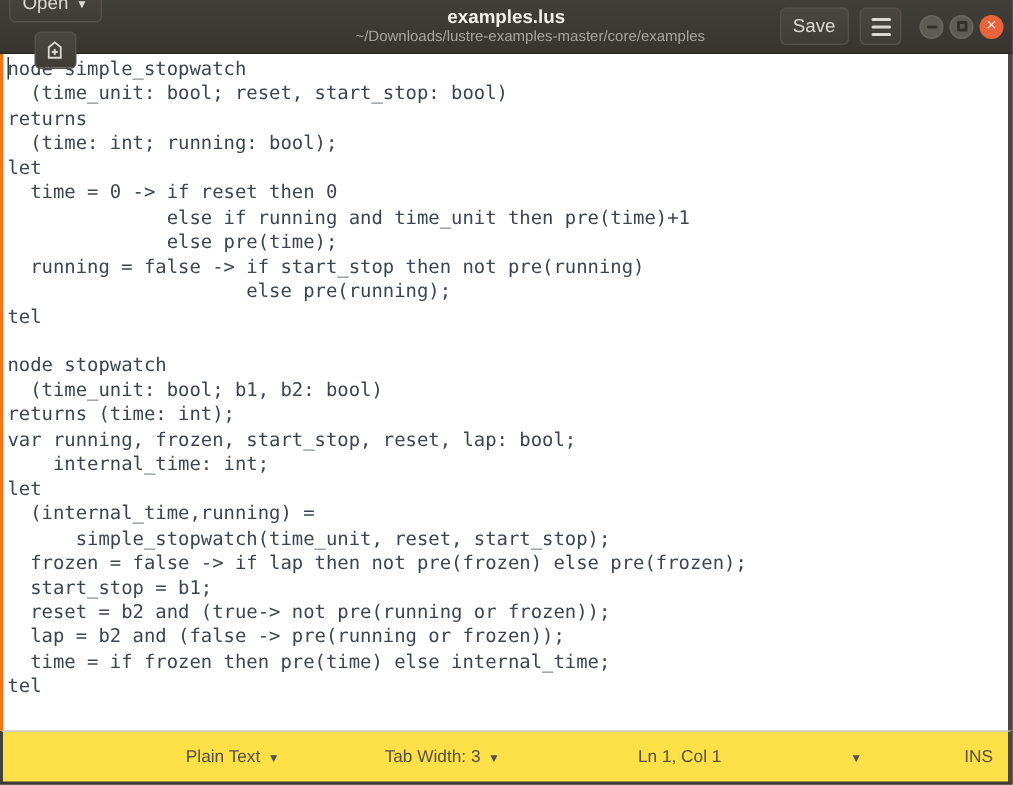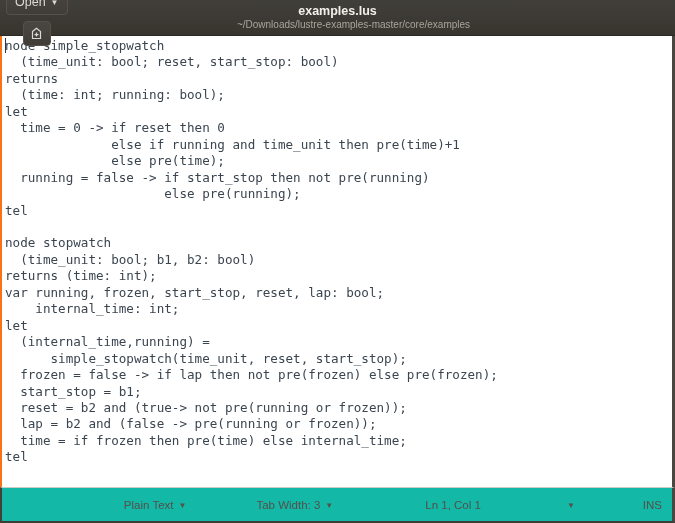--- a/index.html
+++ b/index.html
@@ -177,21 +177,21 @@
     top: 2px;
     width: 1px;
     height: 15px;
     background: #2f3845;
   }
 
   
   .statusbar {
     height: 36px;
     min-height: 26px;
-    background: #14b8a6;
+    background: #fde047;
     border-top: 1px solid #cfccc7;
     display: flex;
     align-items: center;
     justify-content: flex-end;
     padding: 0 10px 0 0;
     box-sizing: border-box;
     border-left: 2px solid #434039;
     border-right: 3px solid #4a4741;
     border-bottom: 2px solid #3d3b37;
     gap: 24px;
@@ -237,20 +237,43 @@
           </svg>
         </span>
       </div>
     </div>
 
     <div class="title-center">
       <div class="title-main">examples.lus</div>
       <div class="title-sub">~/Downloads/lustre-examples-master/core/examples</div>
     </div>
 
+    <div class="tb-right">
+      <div class="hbtn">
+        <span>Save</span>
+      </div>
+      <div class="hbtn icon-only">
+        <span class="menu-icon">
+          <i></i>
+            <i></i>
+            <i></i>
+        </span>
+      </div>
+      <div class="wctrls">
+        <div class="wbtn">
+          <span class="dash"></span>
+        </div>
+        <div class="wbtn">
+          <span class="sq"></span>
+        </div>
+        <div class="wbtn close">
+          <span class="glyph">×</span>
+        </div>
+      </div>
+    </div>
   </div>
 
   <div class="editor-wrap">
     <div class="caret-line"></div>
     <pre class="editor">node simple_stopwatch
   (time_unit: bool; reset, start_stop: bool)
 returns
   (time: int; running: bool);
 let
   time = 0 -&gt; if reset then 0

